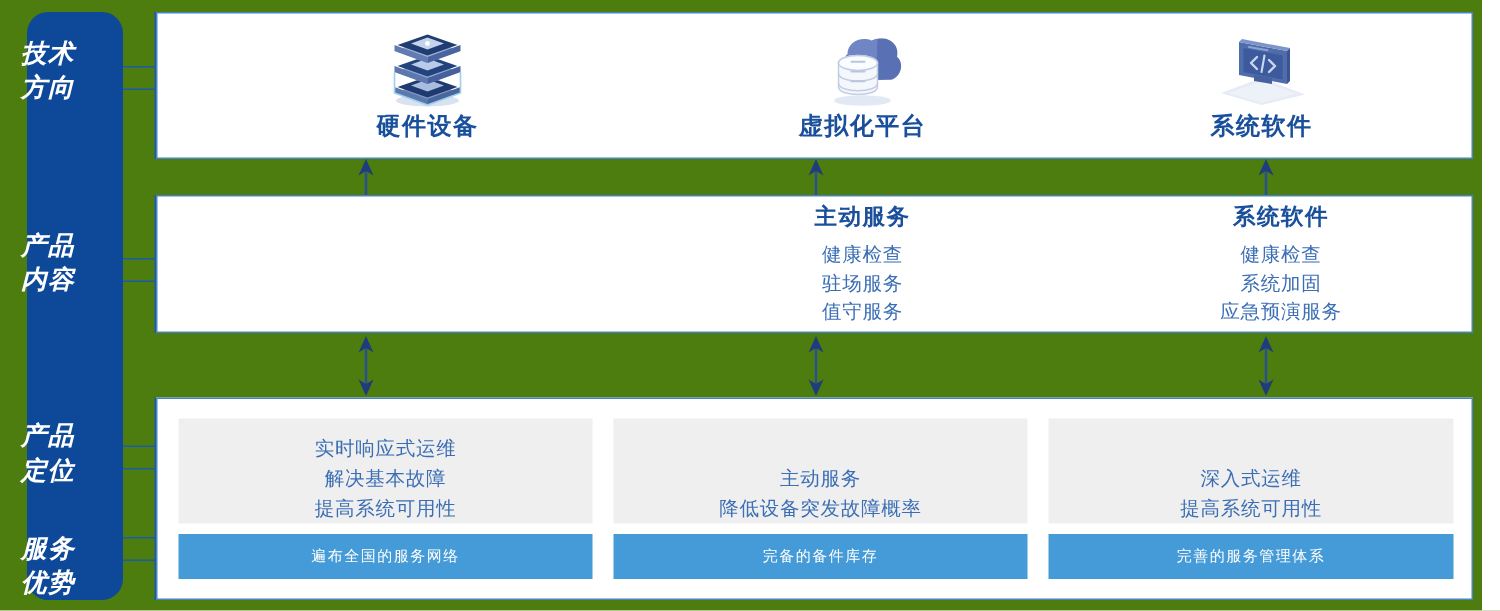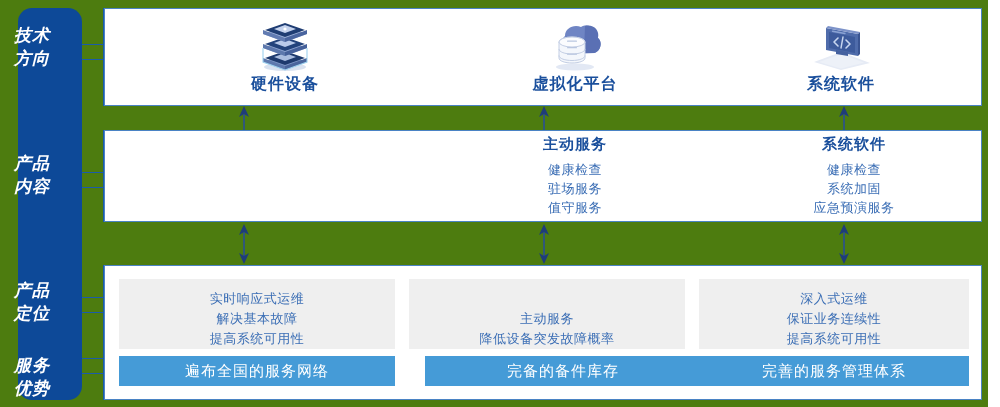--- a/index.html
+++ b/index.html
@@ -128,21 +128,21 @@
   }
   .adv-bar {
     position: absolute;
     background: #459bd7;
     display: flex;
     align-items: center;
     justify-content: center;
   }
   .adv-label {
     color: #ffffff;
-    font-size: 15px;
+    font-size: 10px;
     letter-spacing: 1px;
     text-align: right;
   }
 
   
   .arrow {
     position: absolute;
   }
 </style>
 </head>
@@ -310,28 +310,27 @@
       <div class="pos-item">实时响应式运维</div>
       <div class="pos-item">解决基本故障</div>
       <div class="pos-item">提高系统可用性</div>
     </div>
     <div class="pos-card" style="left:304px; top:13px; width:276px; height:70px;">
       <div class="pos-item">主动服务</div>
       <div class="pos-item">降低设备突发故障概率</div>
     </div>
     <div class="pos-card" style="left:594px; top:13px; width:270px; height:70px;">
       <div class="pos-item">深入式运维</div>
-      <div class="pos-item">保证业务连续性</div>
       <div class="pos-item">提高系统可用性</div>
     </div>
 
     <div class="adv-bar" style="left:14px; top:90px; width:276px; height:30px;">
       <span class="adv-label">遍布全国的服务网络</span>
     </div>
-    <div class="adv-bar" style="left:304px; top:90px; width:276px; height:30px;margin-left:16px;">
+    <div class="adv-bar" style="left:304px; top:90px; width:276px; height:30px;">
       <span class="adv-label">完备的备件库存</span>
     </div>
     <div class="adv-bar" style="left:594px; top:90px; width:270px; height:30px;">
       <span class="adv-label">完善的服务管理体系</span>
     </div>
   </div>
 
 </div>
 
 </body></html>

